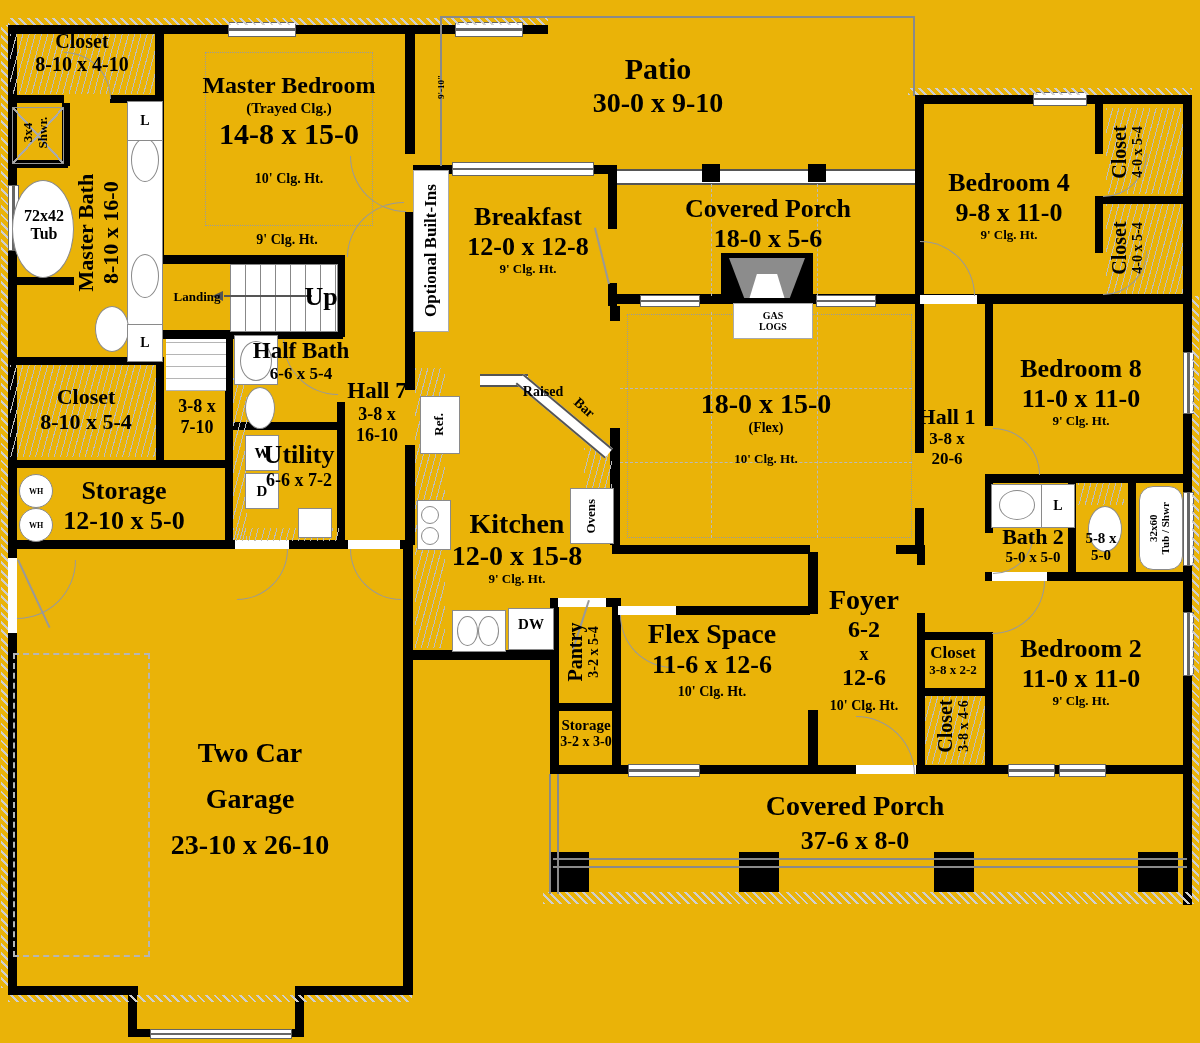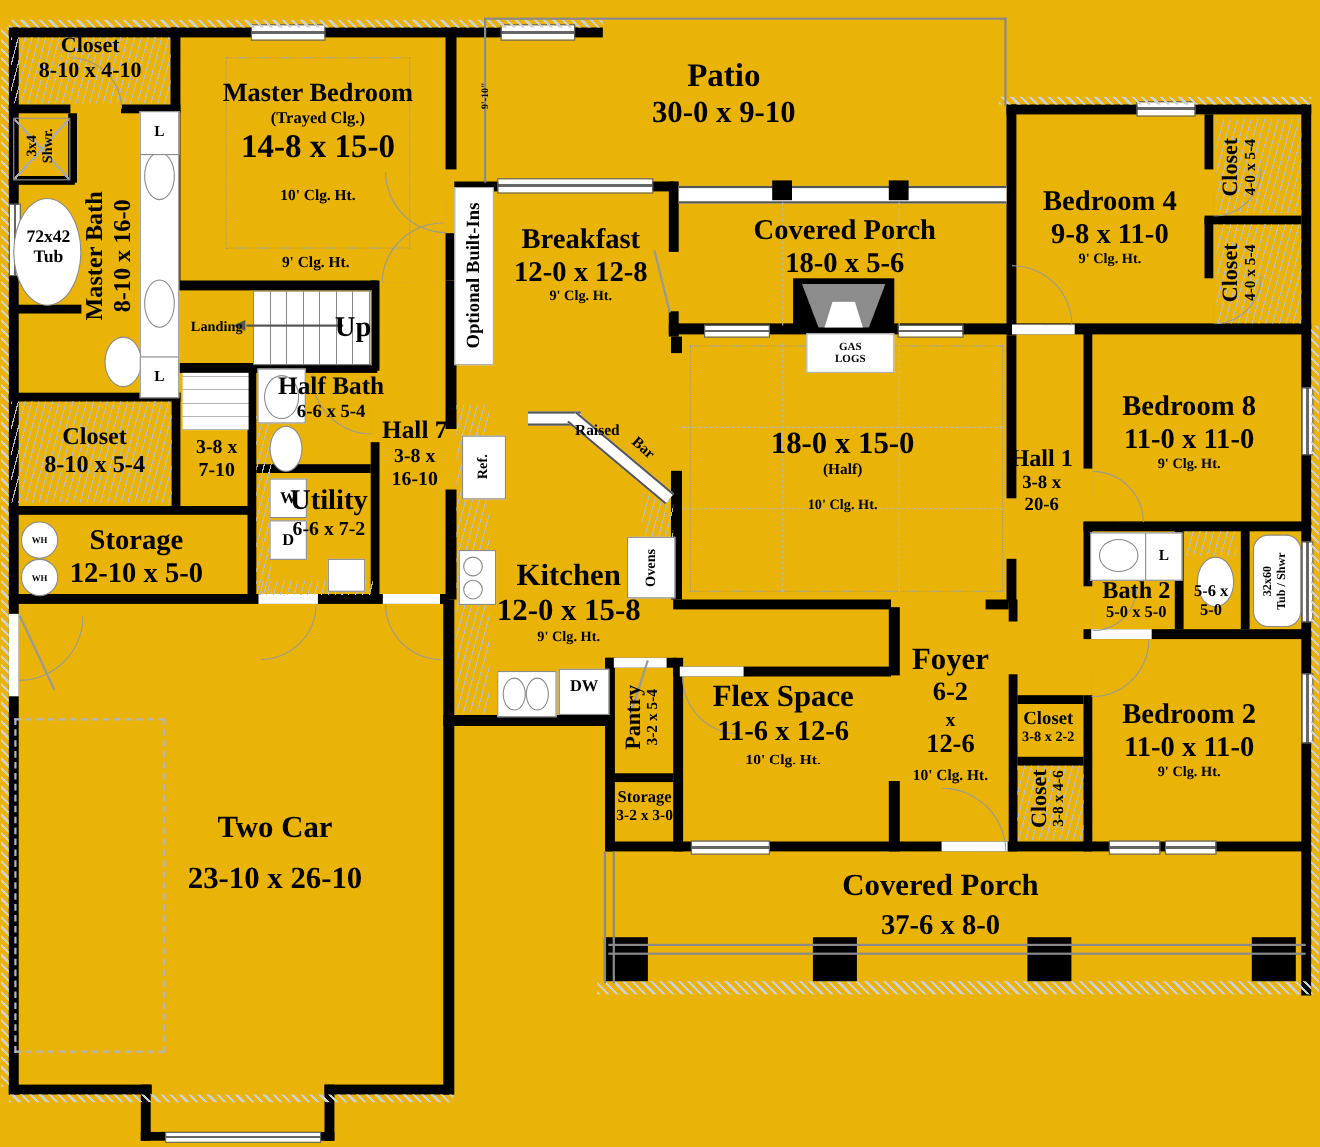--- a/index.html
+++ b/index.html
@@ -156,21 +156,21 @@
     <div class="f26">18-0 x 5-6</div>
   </div>
 
   <div class="cellbox" style="left:733px;top:303px;width:78px;height:34px;flex-direction:column;border-color:#aaa">
     <div class="f10">GAS</div>
     <div class="f10">LOGS</div>
   </div>
 
   <div class="lbl" style="left:766px;top:388px">
     <div class="f28">18-0 x 15-0</div>
-    <div class="f14">(Half)</div>
+    <div class="f14">(Flex)</div>
     <div class="f13 mt16">10' Clg. Ht.</div>
   </div>
 
   <div class="lbl" style="left:517px;top:508px">
     <div class="f28">Kitchen</div>
     <div class="f28">12-0 x 15-8</div>
     <div class="f13">9' Clg. Ht.</div>
   </div>
 
   <div class="vwrap" style="left:554px;top:604px;width:58px;height:96px">
@@ -228,21 +228,21 @@
     <div class="f26">Bedroom 8</div>
     <div class="f26">11-0 x 11-0</div>
     <div class="f13">9' Clg. Ht.</div>
   </div>
 
   <div class="lbl" style="left:1033px;top:524px">
     <div class="f22">Bath 2</div>
     <div class="f15">5-0 x 5-0</div>
   </div>
   <div class="lbl" style="left:1101px;top:530px">
-    <div class="f15">5-6 x</div>
+    <div class="f15">5-8 x</div>
     <div class="f15">5-0</div>
   </div>
   <div class="vwrap" style="left:1132px;top:488px;width:54px;height:80px">
     <div class="vtext f11">
       <div>32x60</div>
       <div>Tub / Shwr</div>
     </div>
   </div>
 
   <div class="lbl" style="left:1081px;top:634px">
@@ -258,20 +258,21 @@
 
   <div class="vwrap" style="left:922px;top:690px;width:62px;height:72px">
     <div class="vtext">
       <div class="f20">Closet</div>
       <div class="f14">3-8 x 4-6</div>
     </div>
   </div>
 
   <div class="lbl" style="left:250px;top:737px">
     <div class="f28">Two Car</div>
+    <div class="f28 mt14">Garage</div>
     <div class="f28 mt14">23-10 x 26-10</div>
   </div>
 
   <div class="lbl" style="left:855px;top:790px">
     <div class="f28">Covered Porch</div>
     <div class="f26 mt4">37-6 x 8-0</div>
   </div>
 
   <div class="vwrap" style="left:418px;top:398px;width:42px;height:52px">
     <div class="vtext f13">Ref.</div>

